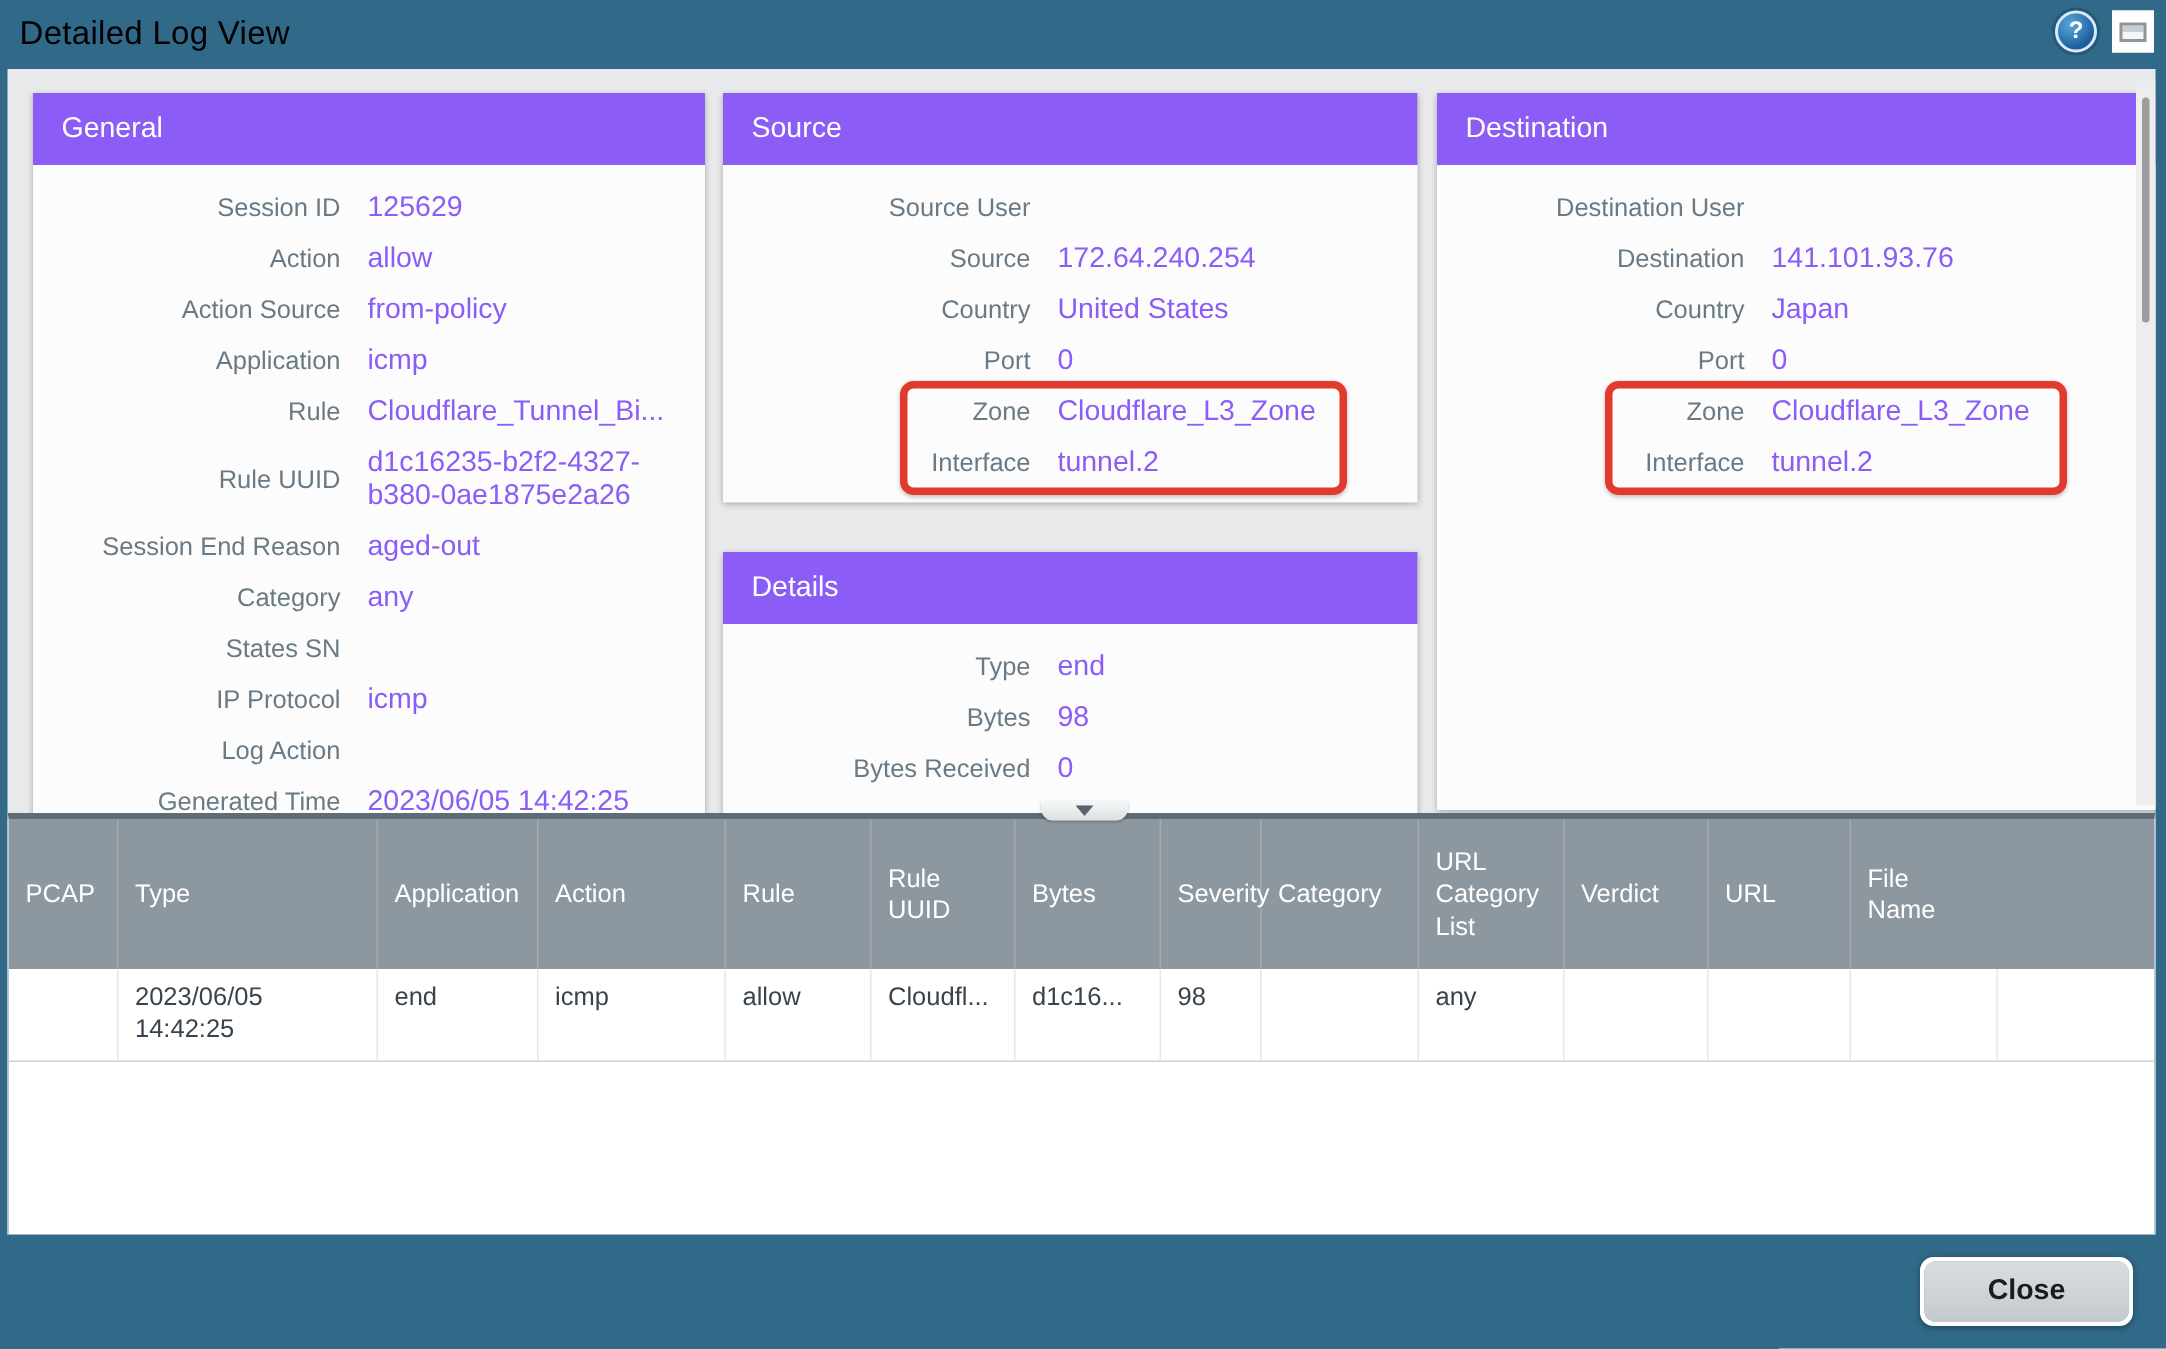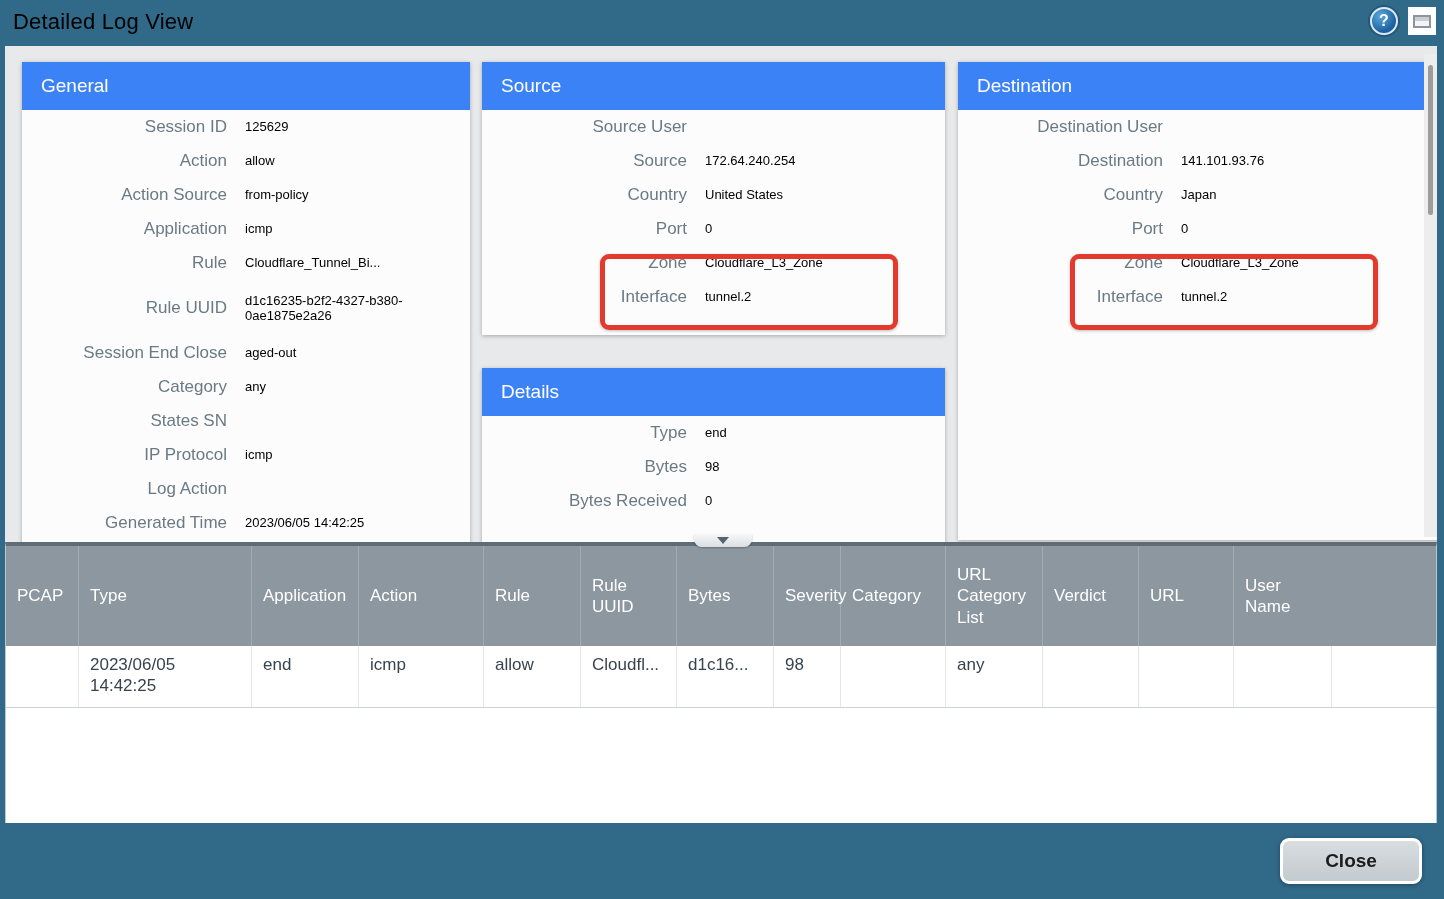--- a/index.html
+++ b/index.html
@@ -16,32 +16,32 @@
               border:2px solid #d9e9f4; box-shadow:0 0 0 2px #24577a;
               color:#fff; font-size:16px; font-weight:bold; text-align:center; line-height:24px; cursor:pointer; }
   .win-btn { position:absolute; right:8px; top:7px; width:28px; height:28px; background:#fff;
              border:2px solid #fdfdfd; display:flex; align-items:center; justify-content:center; cursor:pointer; }
   .win-btn .inner { width:18px; height:13px; border:2px solid #8d959b; background:linear-gradient(#c9ced2 45%, #f4f5f6 45%); }
 
   
   .upper { position:absolute; left:5px; top:46px; width:1432px; height:496px; background:#e8e9ea; overflow:hidden; }
 
   .panel { position:absolute; background:#fcfcfd; box-shadow:0 1px 4px rgba(0,0,0,0.28); }
-  .panel-header { height:48px; background:#3b82f6; color:#fff; font-size:19px; line-height:48px; padding-left:19px; }
-  .panel-body { position:relative; }
+  .panel-header { height:48px; background:#8b5cf6; color:#fff; font-size:19px; line-height:48px; padding-left:19px; }
+  .panel-body { position:relative; padding-top:12px; }
 
   .panel.general { left:17px; top:16px; width:448px; height:600px; }
   .panel.source { left:477px; top:16px; width:463px; height:273px; }
   .panel.details { left:477px; top:322px; width:463px; height:240px; }
   .panel.destination { left:953px; top:16px; width:516px; height:478px; }
 
   .frow { display:flex; align-items:center; height:34px; }
   .frow.tall { height:56px; }
   .flabel { width:205px; text-align:right; color:#6a7a85; font-size:17px; flex:none; }
-  .fvalue { margin-left:18px; color:#000000; font-size:13px; line-height:1.18; max-width:215px; overflow-wrap:break-word; }
+  .fvalue { margin-left:18px; color:#8b5cf6; font-size:19px; line-height:1.18; max-width:215px; overflow-wrap:break-word; }
 
   .redbox { position:absolute; border:5px solid #e23a2d; border-radius:9px; box-shadow:0 1px 3px rgba(0,0,0,0.25); pointer-events:none; }
   .redbox.src { left:118px; top:192px; width:298px; height:76px; }
   .redbox.dst { left:112px; top:192px; width:308px; height:76px; }
 
   .vscrollbar { position:absolute; left:1419px; top:8px; width:13px; height:483px; background:#ededed; }
   .vthumb { position:absolute; left:4px; top:11px; width:5px; height:150px; background:#9c9c9c; border-radius:3px; }
 
   
   .table-section { position:absolute; left:5px; top:542px; width:1432px; height:281px; background:#fff;
@@ -102,21 +102,21 @@
           </div>
         <div class="frow">
             <span class="flabel">Rule</span>
             <span class="fvalue">Cloudflare_Tunnel_Bi...</span>
           </div>
         <div class="frow tall">
             <span class="flabel">Rule UUID</span>
             <span class="fvalue">d1c16235-b2f2-4327-b380-0ae1875e2a26</span>
           </div>
         <div class="frow">
-            <span class="flabel">Session End Close</span>
+            <span class="flabel">Session End Reason</span>
             <span class="fvalue">aged-out</span>
           </div>
         <div class="frow">
             <span class="flabel">Category</span>
             <span class="fvalue">any</span>
           </div>
         <div class="frow">
             <span class="flabel">States SN</span>
             <span class="fvalue"></span>
           </div>
@@ -256,21 +256,21 @@
       <div class="th">
           <span>URL Category List</span>
         </div>
       <div class="th">
           <span>Verdict</span>
         </div>
       <div class="th">
           <span>URL</span>
         </div>
       <div class="th">
-          <span>User Name</span>
+          <span>File Name</span>
         </div>
     </div>
     <div class="trow">
       <div class="td"></div>
       <div class="td">2023/06/05 14:42:25</div>
       <div class="td">end</div>
       <div class="td">icmp</div>
       <div class="td">allow</div>
       <div class="td">Cloudfl...</div>
       <div class="td">d1c16...</div>

